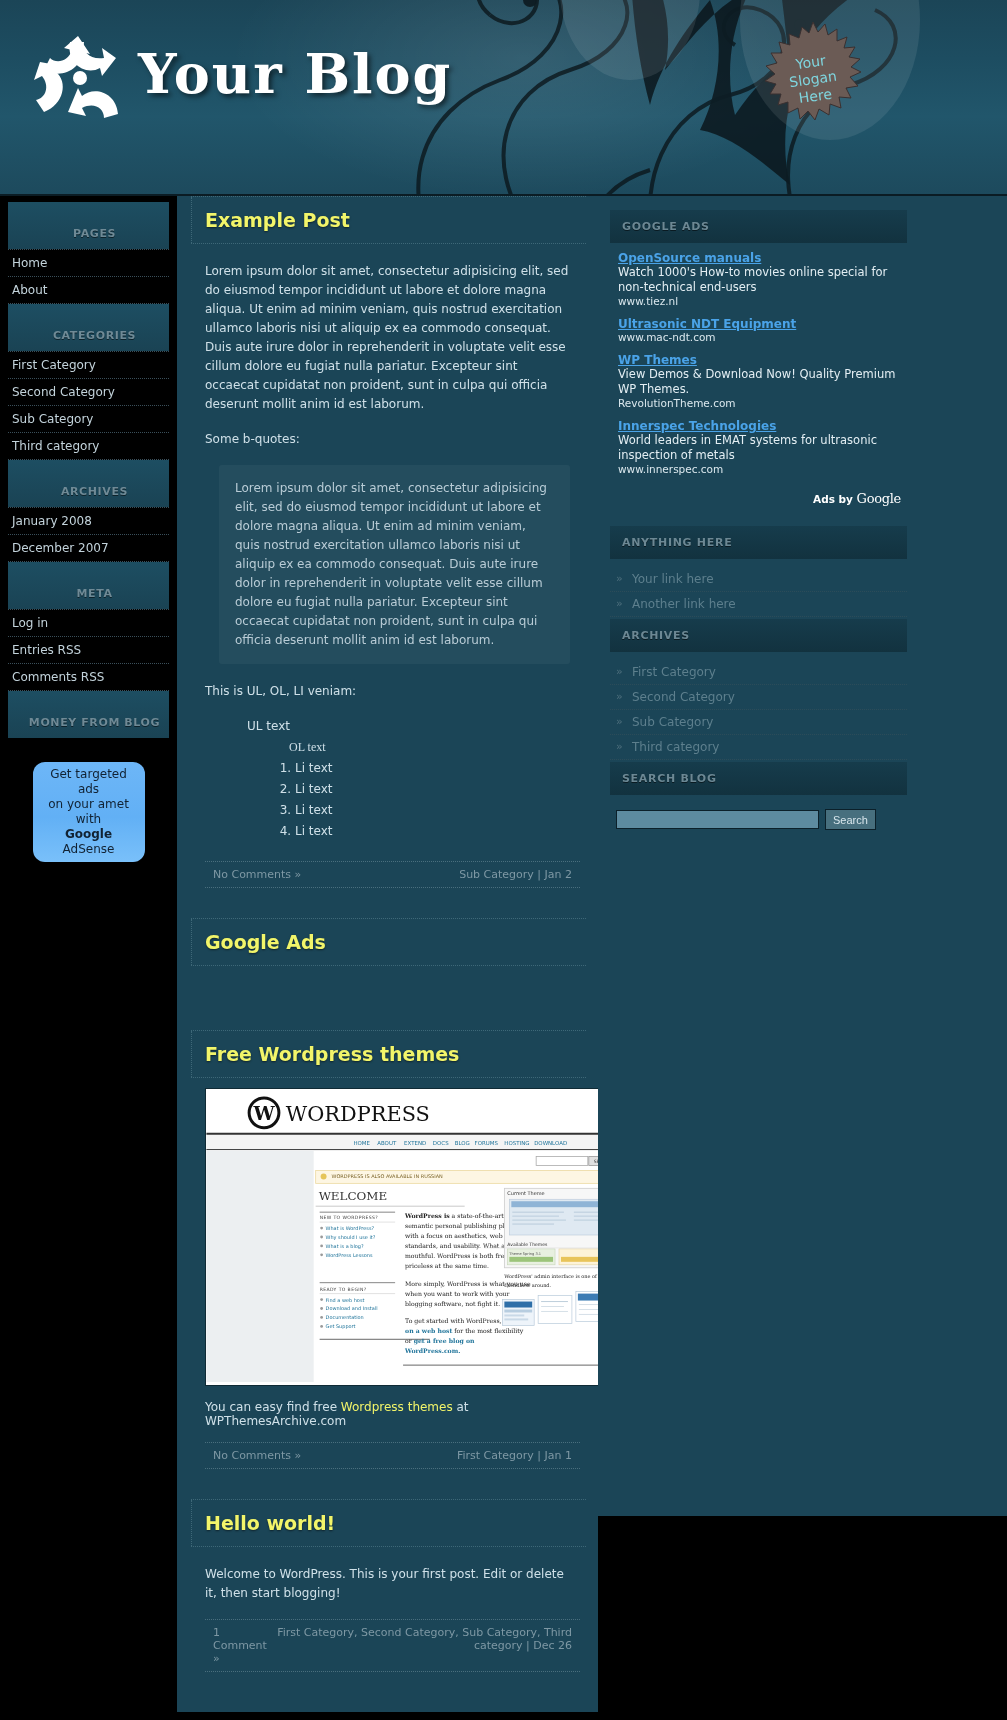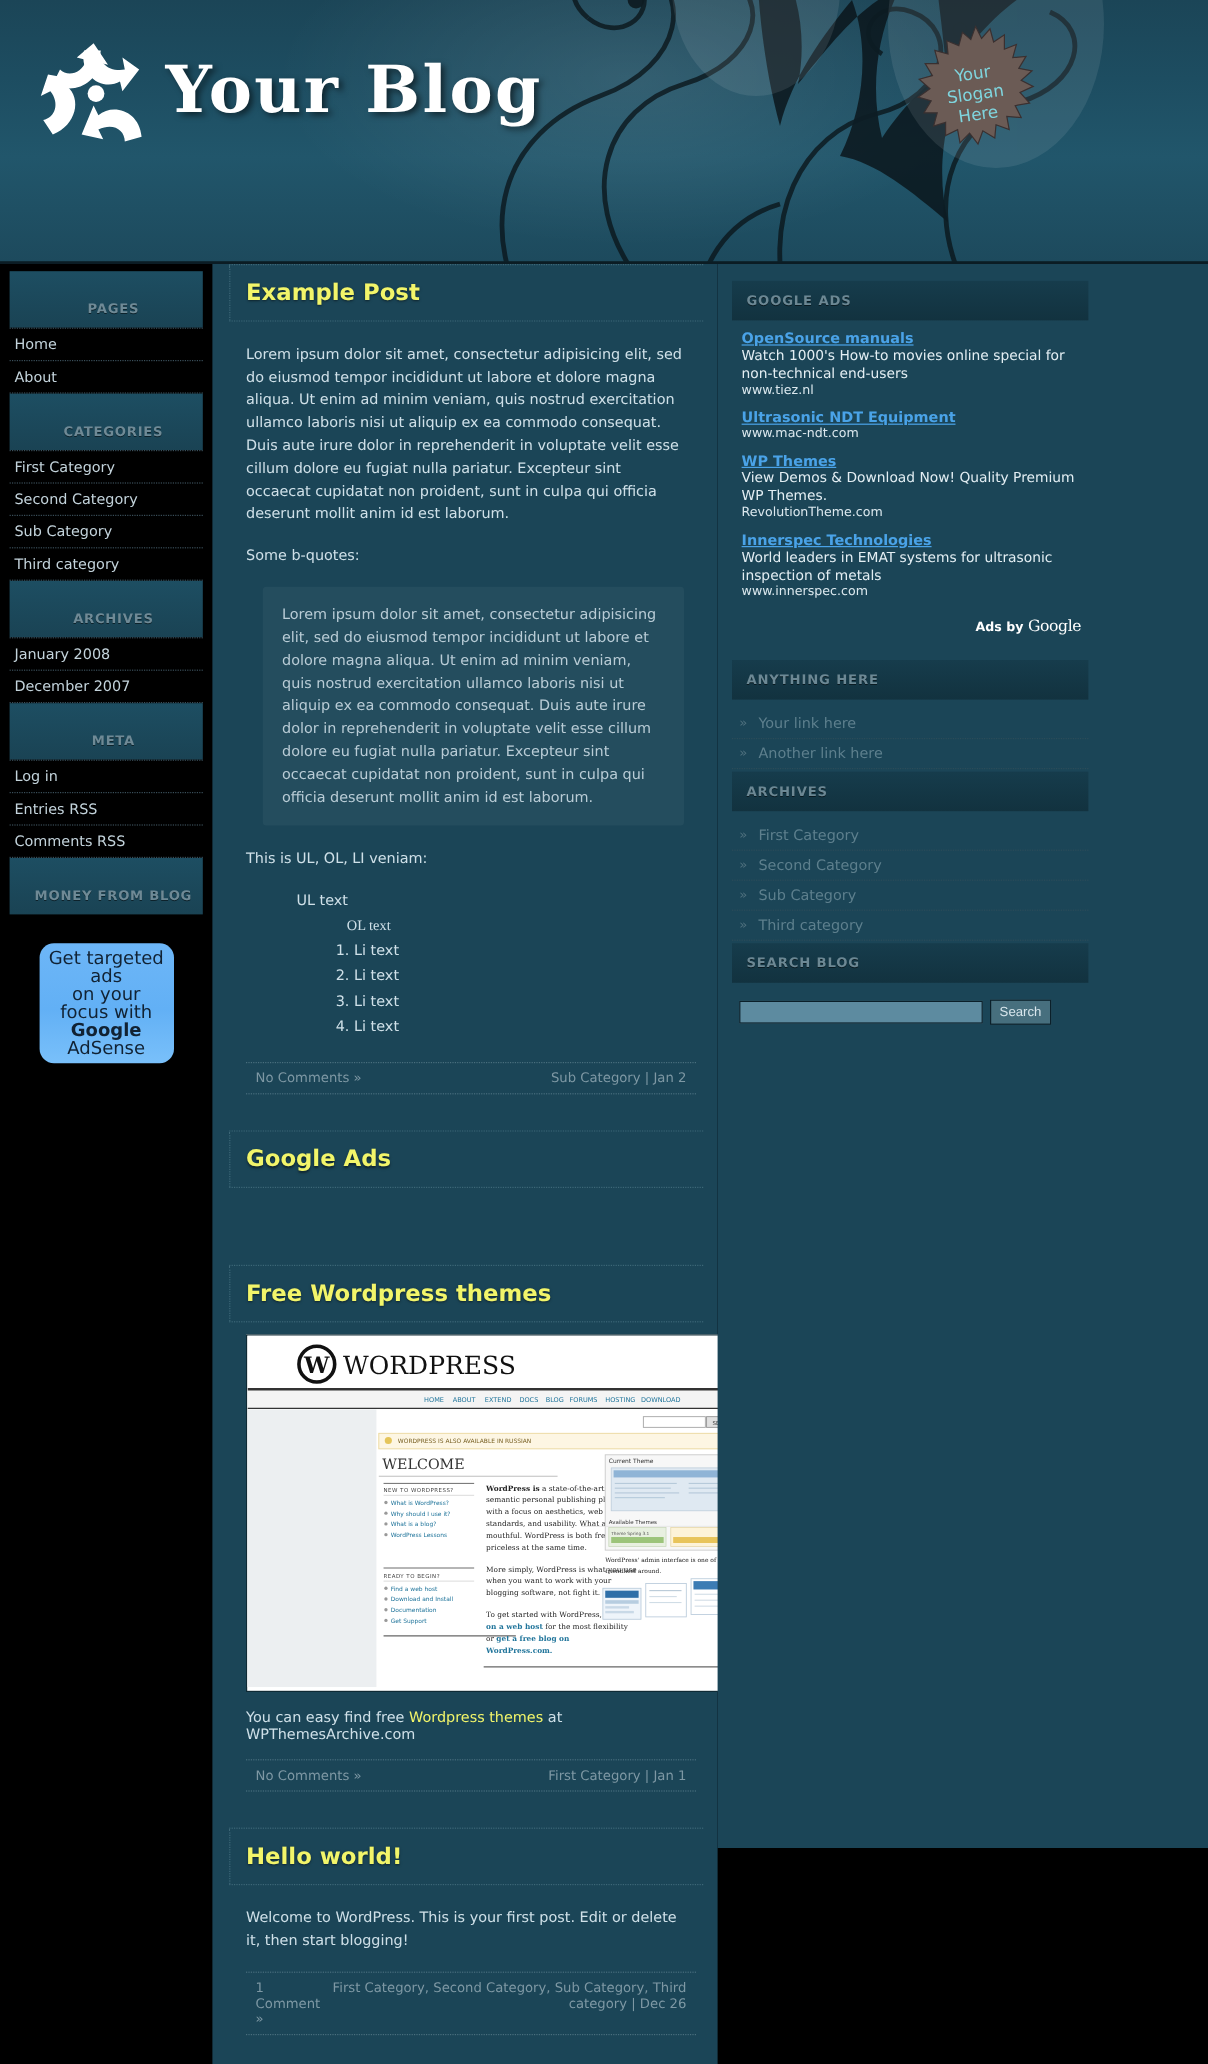--- a/index.html
+++ b/index.html
@@ -8,21 +8,21 @@
     width:1007px; min-height:1720px;
     background:#000000;
     font-family:"DejaVu Sans","Liberation Sans",sans-serif;
     font-size:12px;
     color:#cfe0e8;
   }
   .page { width:1007px; position:relative; background:#000; }
 
   
   .header {
-    position:relative; height:220px; width:1007px;
+    position:relative; height:196px; width:1007px;
     background:
       radial-gradient(ellipse 420px 200px at 52% 30%, rgba(255,255,255,0.10), rgba(255,255,255,0) 70%),
       linear-gradient(to bottom, #1b4557 0%, #1d4d61 30%, #21566b 60%, #1d4a5d 100%);
     overflow:hidden;
     border-bottom:2px solid #0b1c24;
   }
   .hdr-art { position:absolute; left:330px; top:-70px; width:660px; height:360px; opacity:.85; }
   .logo-wrap { position:absolute; left:24px; top:28px; display:flex; align-items:center; }
   .logo-mark { width:120px; height:92px; }
   .blog-title {
@@ -62,21 +62,21 @@
     color:#c3d3db; font-size:12px;
   }
   .lsec-list li:first-child { border-top:1px dotted #3a4f5a; }
   .adsense-box {
     width:112px; height:100px; margin:24px auto 0 auto;
     background:linear-gradient(to bottom,#6db6f7,#62b0f5 55%,#79c0fa);
     border-radius:12px;
     box-shadow:0 3px 6px rgba(0,0,0,.6);
     color:#123;
     display:flex; align-items:center; justify-content:center;
-    text-align:center; font-size:15px; line-height:15px;
+    text-align:center; font-size:12px; line-height:15px;
     padding:6px;
   }
   .adsense-box b { font-weight:bold; }
 
   
   .post { margin:0 0 30px 14px; width:395px; }
   .post-head {
     position:relative;
     border-top:1px dotted #3e6878;
     border-bottom:1px dotted #3e6878;
@@ -239,21 +239,21 @@
       <ul class="lsec-list">
         <li>Log in</li>
         <li>Entries RSS</li>
         <li>Comments RSS</li>
       </ul>
 
       <div class="lsec-head">MONEY FROM BLOG</div>
       <div class="adsense-box">
         <div>
           <span>Get targeted ads</span><br>
-          <span>on your focus with</span><br>
+          <span>on your amet with</span><br>
           <b>Google</b><span> AdSense</span>
         </div>
       </div>
     </div>
 
     <div class="center-col">
 
       <div class="post">
         <div class="post-head">
           <div class="post-title">Example Post</div>

